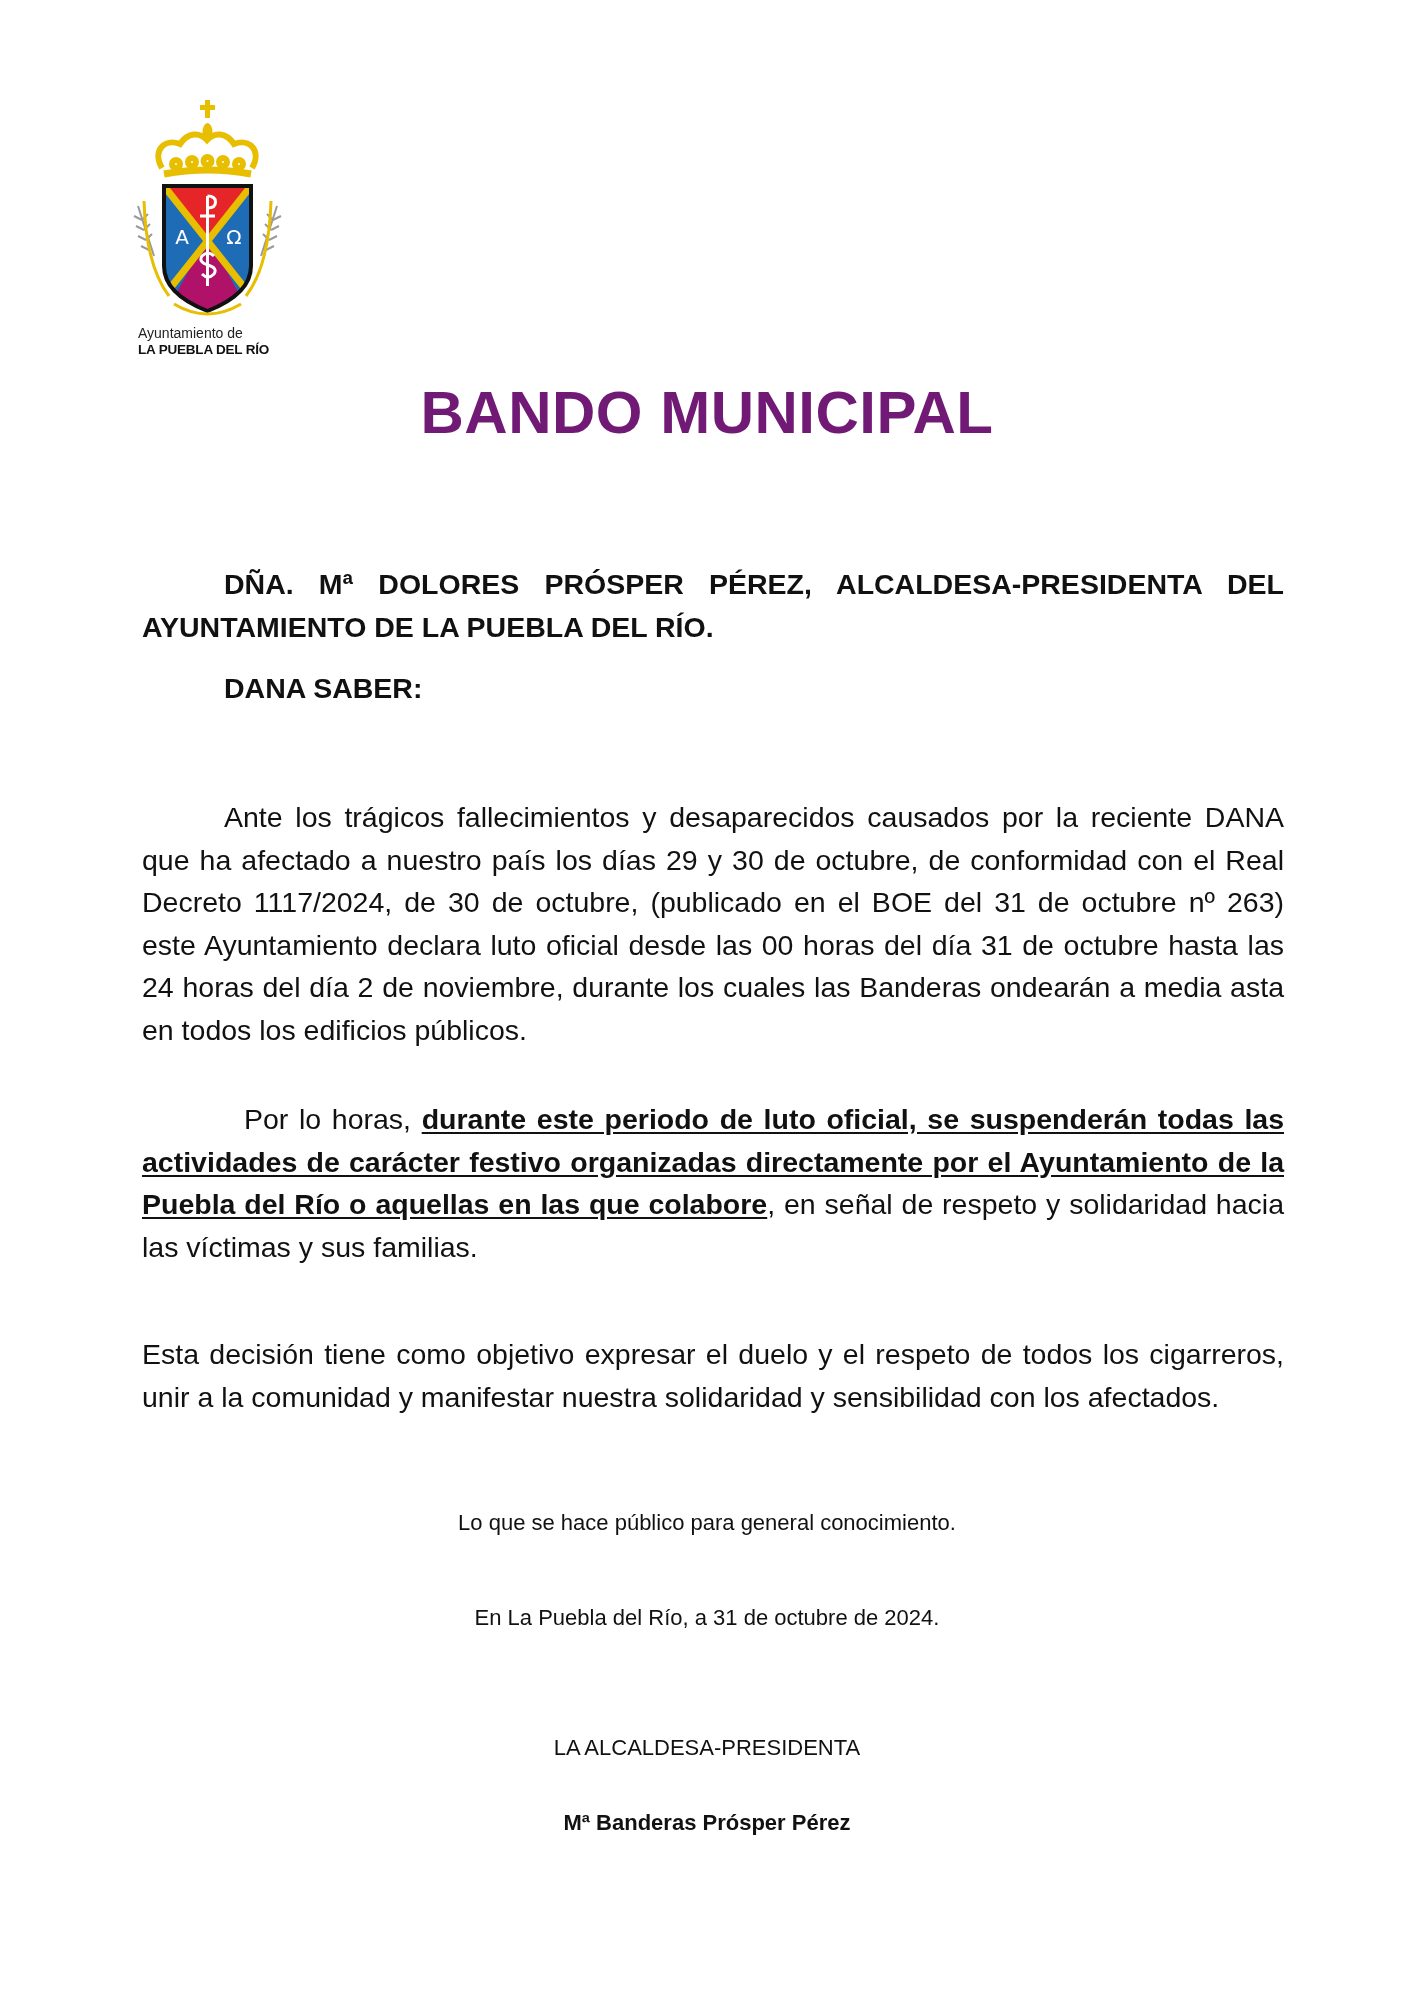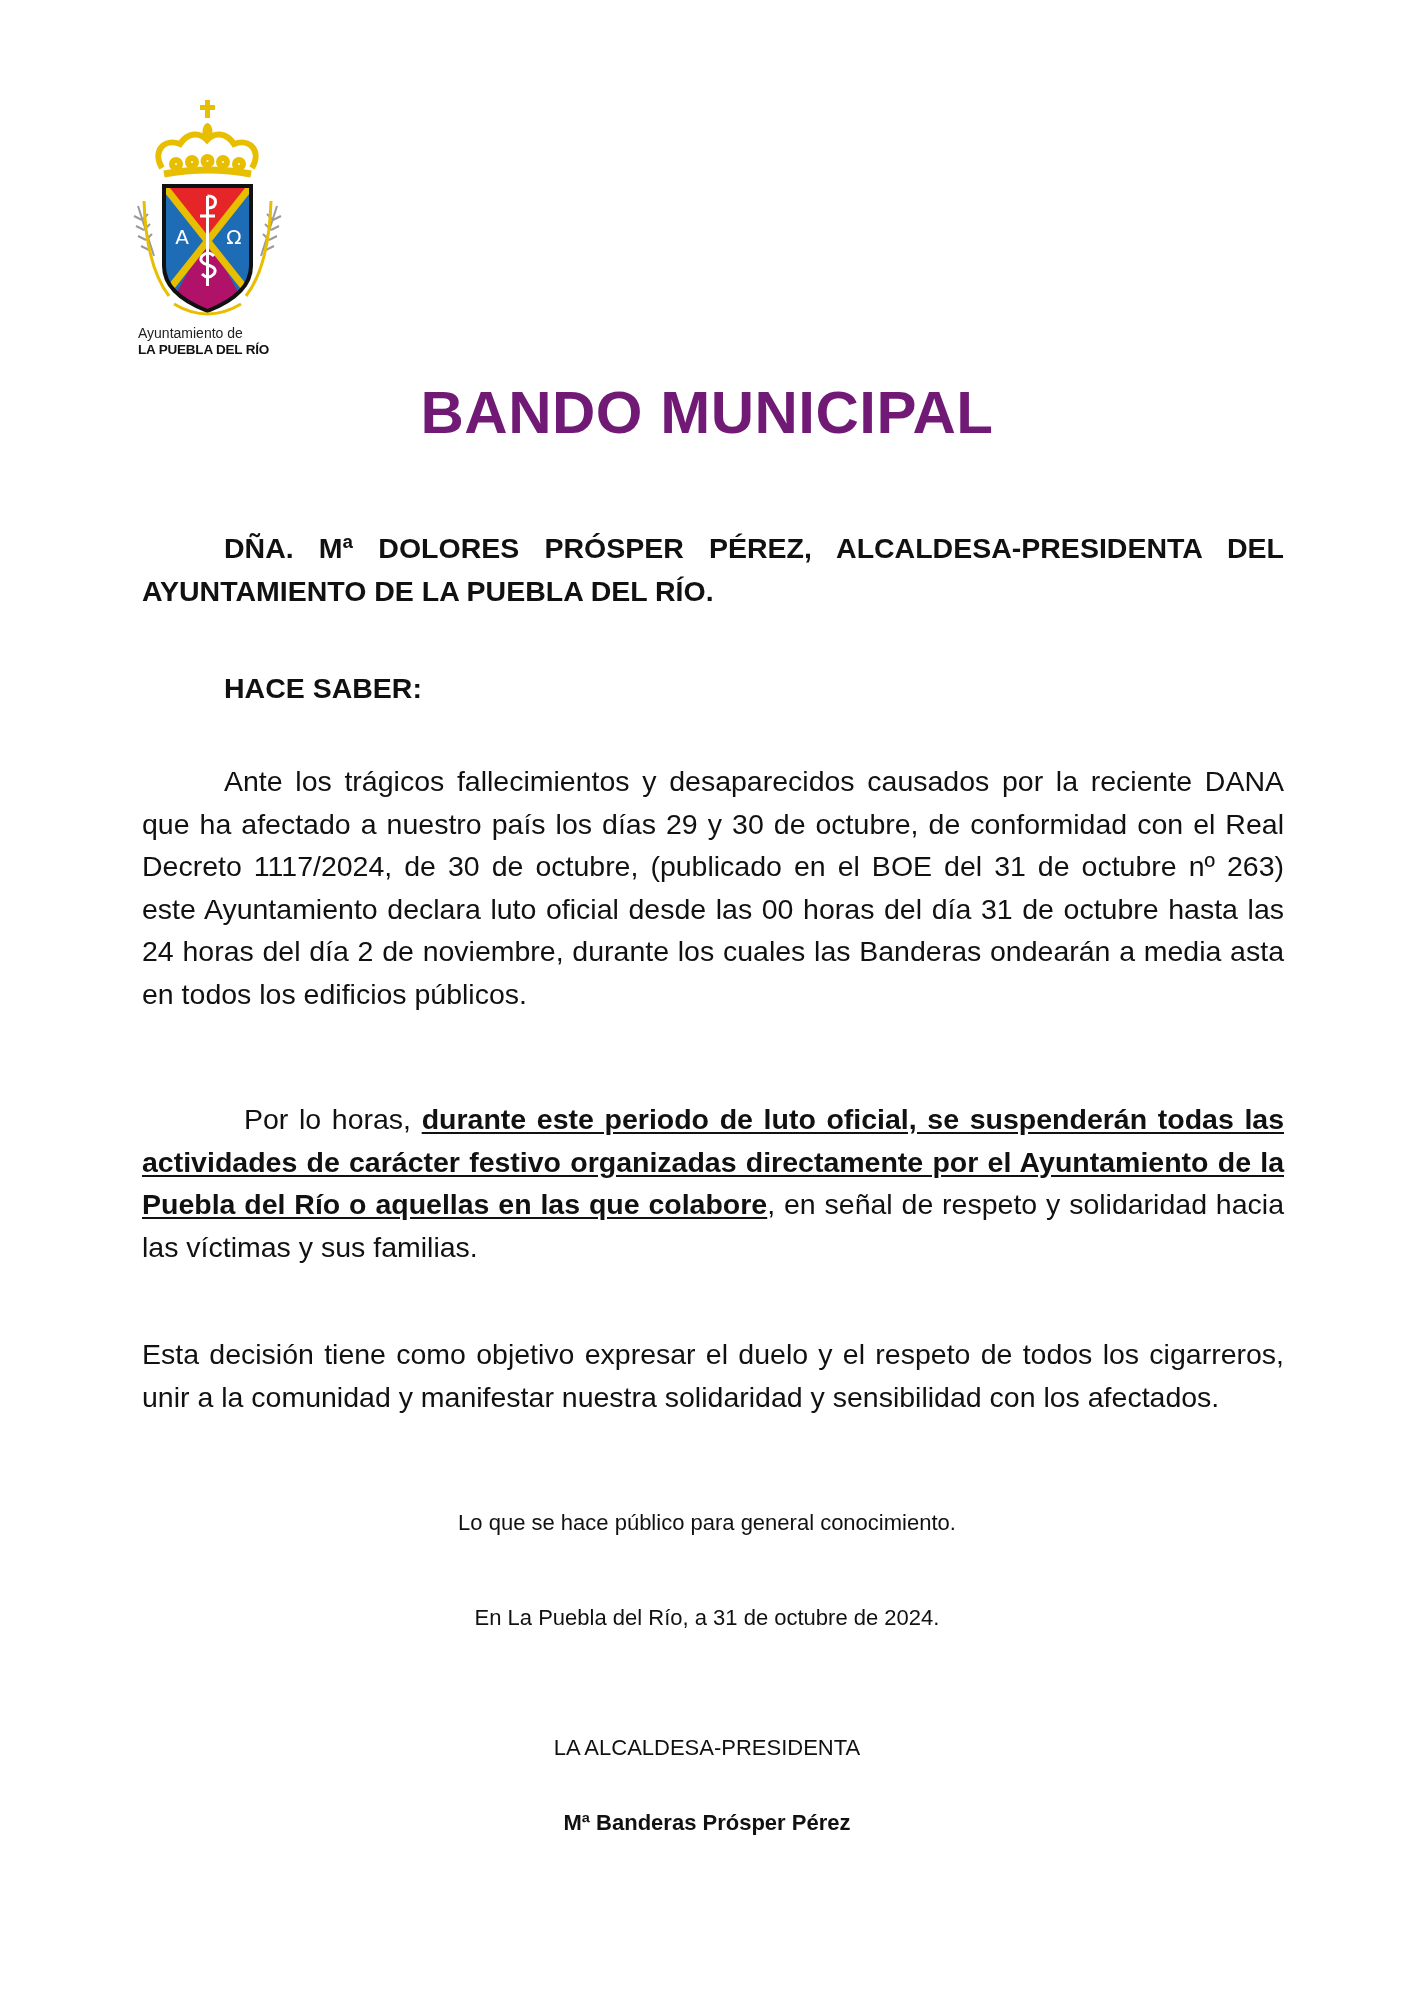--- a/index.html
+++ b/index.html
@@ -7,21 +7,21 @@
            font-family: "Liberation Sans", sans-serif; color: #111; }
     .crest { position: absolute; left: 124px; top: 96px; width: 170px; height: 270px; }
     .crest svg { display: block; }
     .crest-caption { position: absolute; left: 138px; top: 325px; width: 160px; text-align: left; }
     .crest-caption .l1 { font-size: 14px; color: #222; display: block; line-height: 17px; }
     .crest-caption .l2 { font-size: 13.5px; font-weight: bold; color: #111; display: block; line-height: 16px; letter-spacing: -0.2px; }
     .title { position: absolute; left: 0; right: 0; top: 378px; text-align: center;
              font-size: 60px; font-weight: bold; letter-spacing: 0.5px; color: #701a75; }
     .body { position: absolute; left: 142px; width: 1142px; font-size: 28.5px; line-height: 42.5px; color: #111; }
     .just { text-align: justify; text-align-last: left; }
-    .indent { text-indent: 82px; }
+    .indent { text-indent: 82px; margin-top: 36px; }
     .indent2 { text-indent: 102px; }
     .bold { font-weight: bold; }
     .u { font-weight: bold; text-decoration: underline; text-underline-offset: 3px; }
     .center { position: absolute; left: 0; right: 0; text-align: center; font-size: 22px; color: #111; }
     p { margin: 0; }
   </style>
 </head>
 <body>
 
 <div class="crest">
@@ -78,21 +78,21 @@
 </div>
 <div class="crest-caption">
   <span class="l1">Ayuntamiento de</span>
   <span class="l2">LA PUEBLA DEL RÍO</span>
 </div>
 
 <div class="title">BANDO MUNICIPAL</div>
 
 <p class="body just indent bold" style="top: 527px;">DÑA. Mª DOLORES PRÓSPER PÉREZ, ALCALDESA-PRESIDENTA DEL AYUNTAMIENTO DE LA PUEBLA DEL RÍO.</p>
 
-<p class="body bold" style="top: 667px; left: 224px;">HACE SABER:</p>
+<p class="body bold" style="top: 667px; left: 224px;">DANA SABER:</p>
 
 <p class="body just indent" style="top: 760px;">Ante los trágicos fallecimientos y desaparecidos causados por la reciente DANA que ha afectado a nuestro país los días 29 y 30 de octubre, de conformidad con el Real Decreto 1117/2024, de 30 de octubre, (publicado en el BOE del 31 de octubre nº 263) este Ayuntamiento declara luto oficial desde las 00 horas del día 31 de octubre hasta las 24 horas del día 2 de noviembre, durante los cuales las Banderas ondearán a media asta en todos los edificios públicos.</p>
 
 <p class="body just indent2" style="top: 1098px;">
   <span>Por lo horas, </span><span class="u">durante este periodo de luto oficial, se suspenderán todas las actividades de carácter festivo organizadas directamente por el Ayuntamiento de la Puebla del Río o aquellas en las que colabore</span><span>, en señal de respeto y solidaridad hacia las víctimas y sus familias.</span>
 </p>
 
 <p class="body just" style="top: 1312px; margin-top: 21px;">Esta decisión tiene como objetivo expresar el duelo y el respeto de todos los cigarreros, unir a la comunidad y manifestar nuestra solidaridad y sensibilidad con los afectados.</p>
 
 <p class="center" style="top: 1510px;">Lo que se hace público para general conocimiento.</p>

